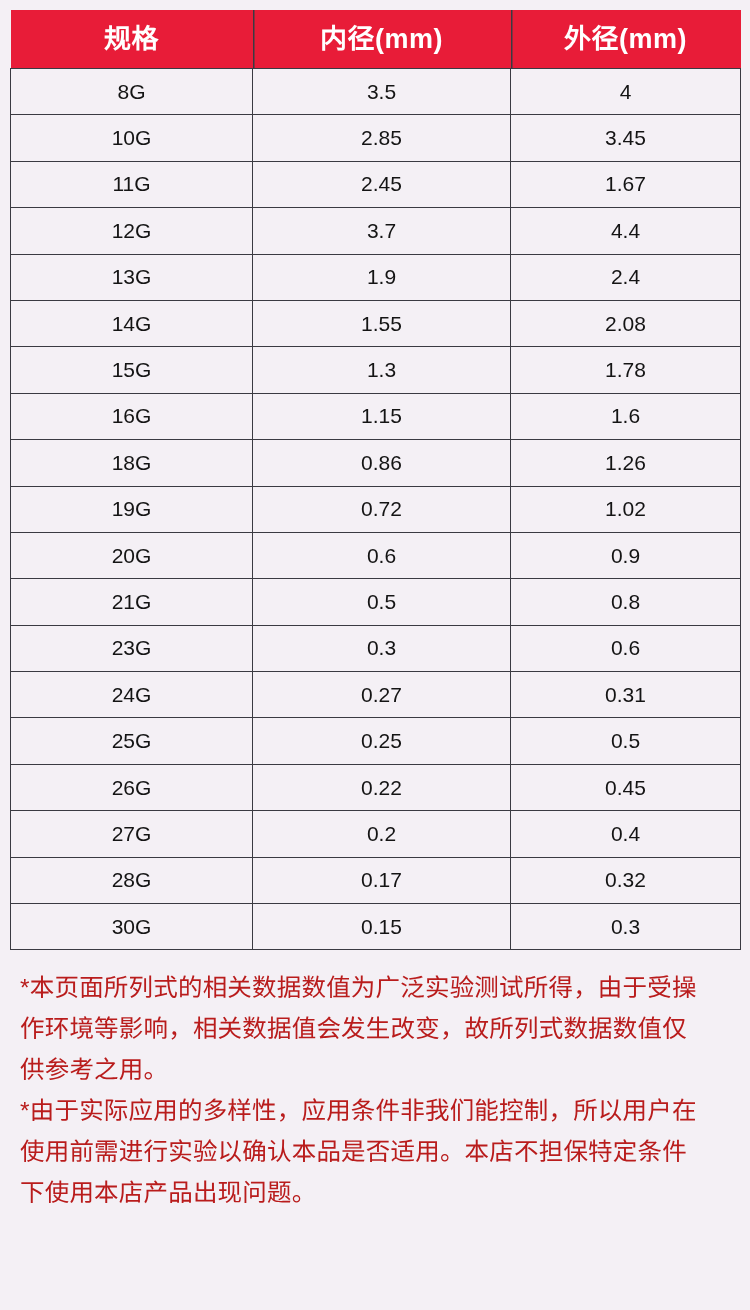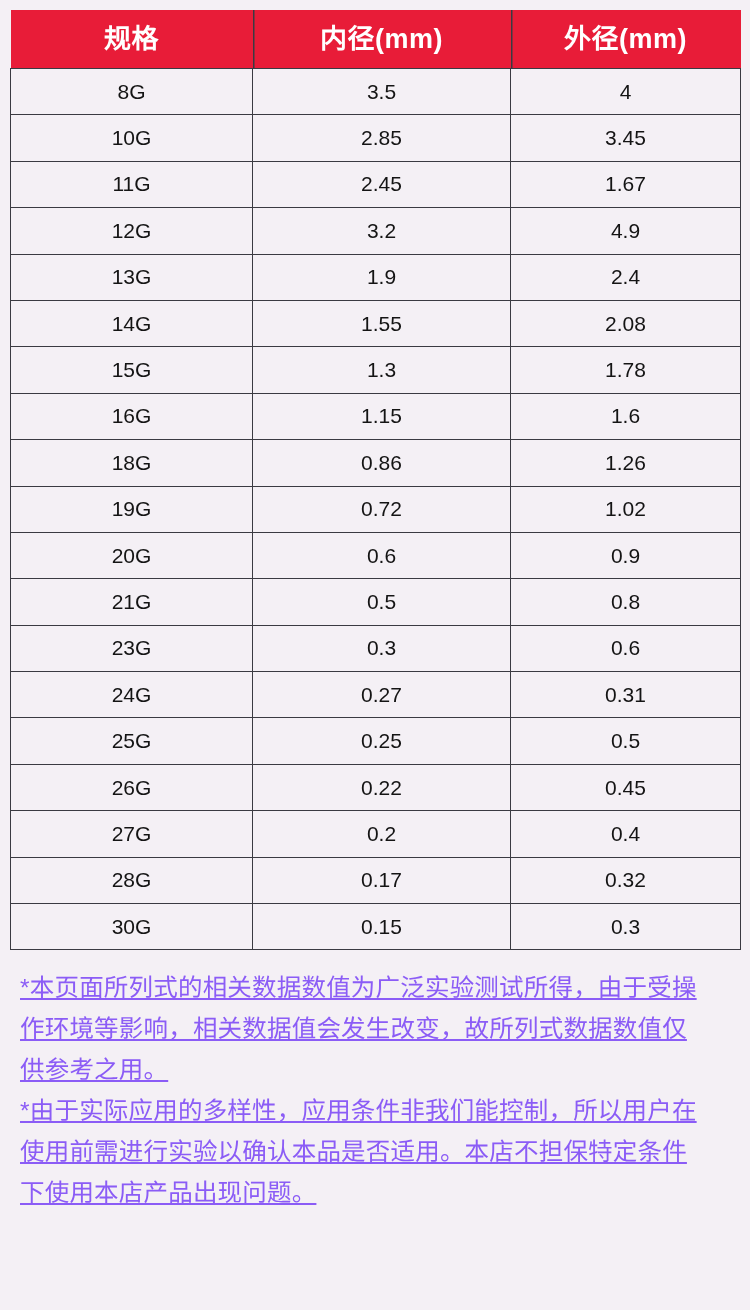--- a/index.html
+++ b/index.html
@@ -87,26 +87,25 @@
   }
 
   
   .notes {
     margin-top: 17px;
     padding: 0 10px 0 10px;
   }
   .note-par {
     font-size: 24.5px;
     line-height: 41px;
-    color: #8b5cf6;
+    color: #b91c1c;
     letter-spacing: 0.2px;
     text-align: left;
     margin: 0;
     word-break: break-all;
-    text-decoration: underline;
   }
 </style>
 </head>
 <body>
 
 <div id="page">
 
   <table class="spec-table">
     <colgroup>
       <col class="c-spec">
@@ -131,22 +130,22 @@
           <td class="cell-inner">2.85</td>
           <td class="cell-outer">3.45</td>
         </tr>
         <tr>
           <td class="cell-spec">11G</td>
           <td class="cell-inner">2.45</td>
           <td class="cell-outer">1.67</td>
         </tr>
         <tr>
           <td class="cell-spec">12G</td>
-          <td class="cell-inner">3.2</td>
-          <td class="cell-outer">4.9</td>
+          <td class="cell-inner">3.7</td>
+          <td class="cell-outer">4.4</td>
         </tr>
         <tr>
           <td class="cell-spec">13G</td>
           <td class="cell-inner">1.9</td>
           <td class="cell-outer">2.4</td>
         </tr>
         <tr>
           <td class="cell-spec">14G</td>
           <td class="cell-inner">1.55</td>
           <td class="cell-outer">2.08</td>

